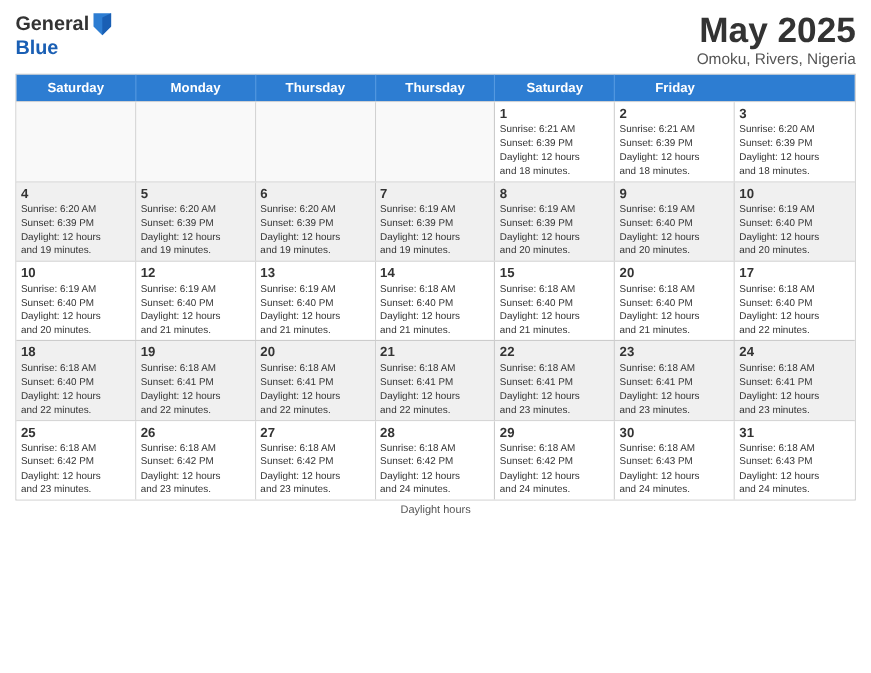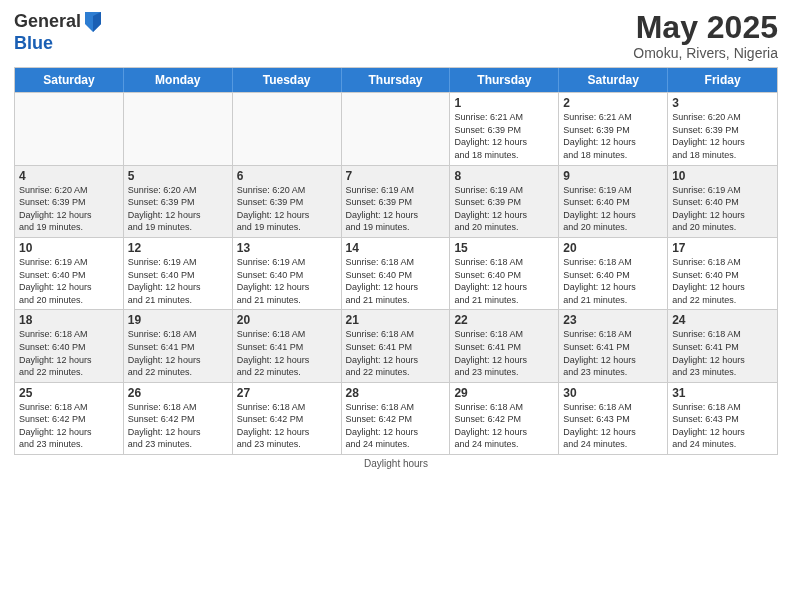--- a/index.html
+++ b/index.html
@@ -133,21 +133,20 @@
     <div class="title-block">
       <div class="month-title">May 2025</div>
       <div class="location">Omoku, Rivers, Nigeria</div>
     </div>
   </div>
 
   <div class="calendar">
     <div class="cal-header-row" id="cal-header">
         <div class="cal-header-cell">Saturday</div>
         <div class="cal-header-cell">Monday</div>
-        <div class="cal-header-cell">Tuesday</div>
         <div class="cal-header-cell">Thursday</div>
         <div class="cal-header-cell">Thursday</div>
         <div class="cal-header-cell">Saturday</div>
         <div class="cal-header-cell">Friday</div>
       </div>
     <div class="cal-body" id="cal-body">
         <div class="cal-week">
           <div class="cal-cell empty"></div>
           <div class="cal-cell empty"></div>
           <div class="cal-cell empty"></div>

